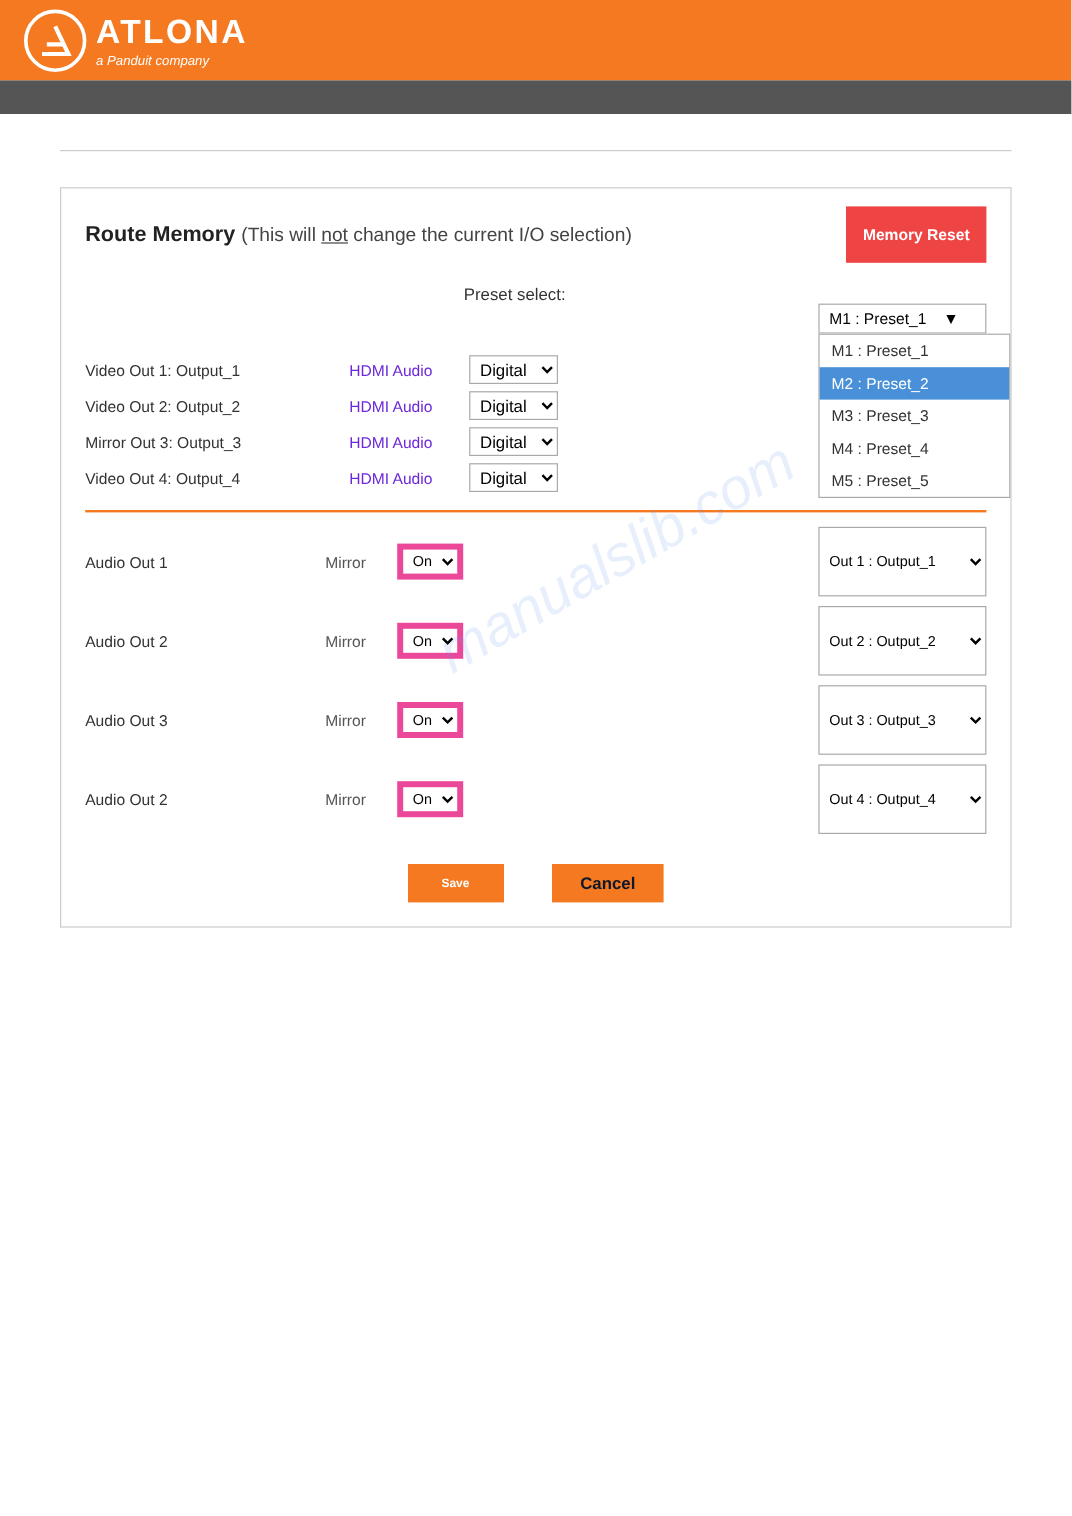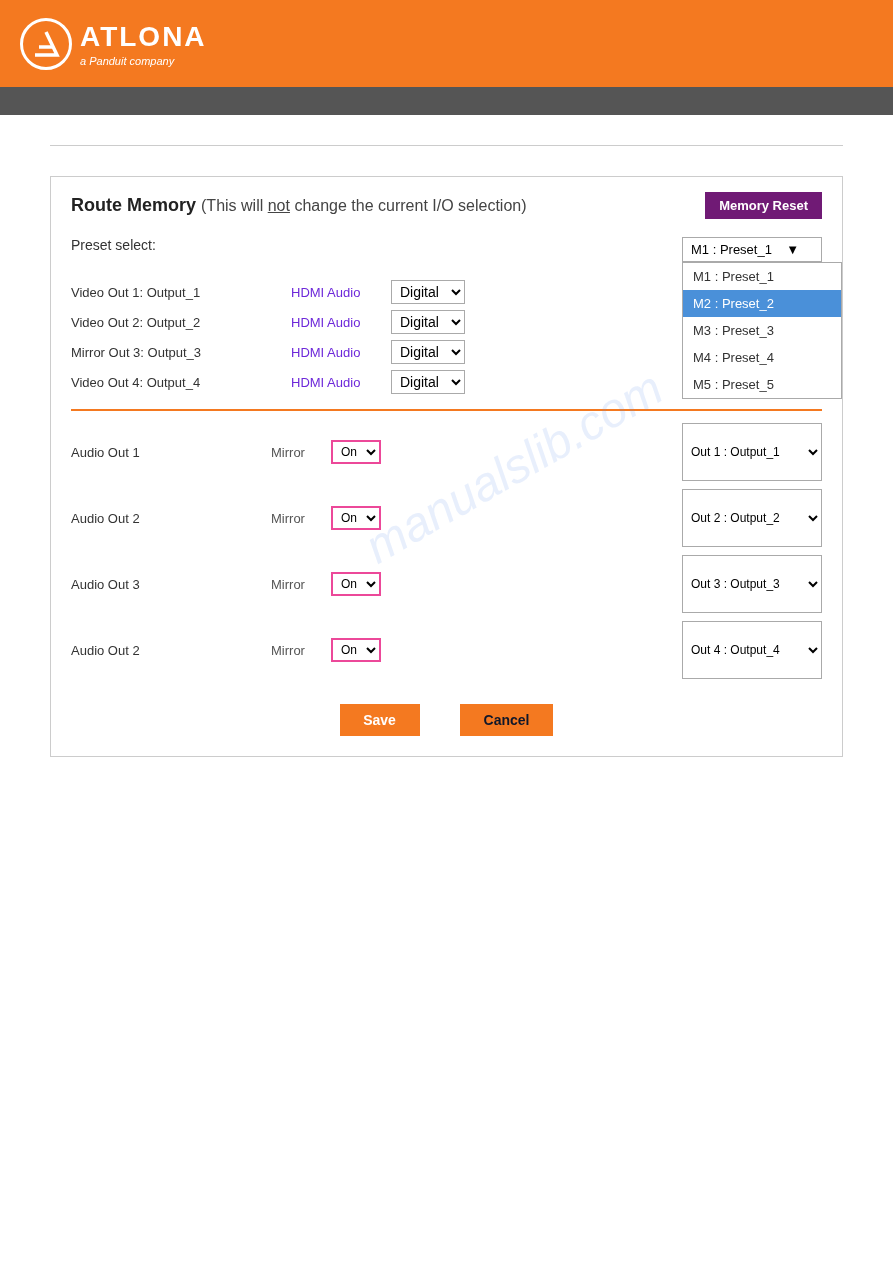--- a/index.html
+++ b/index.html
@@ -6,21 +6,21 @@
     body {
       font-family: Arial, sans-serif;
       background: #fff;
       width: 893px;
       min-height: 1263px;
     }
 
     
     .header {
       background: #f47920;
-      height: 87px;
+      height: 67px;
       display: flex;
       align-items: center;
       padding: 18px 20px;
     }
     .logo-circle {
       width: 52px;
       height: 52px;
       border: 3px solid #fff;
       border-radius: 50%;
       display: flex;
@@ -90,35 +90,36 @@
       font-size: 16px;
       font-weight: normal;
       color: #444;
     }
 
     .panel-title span.note u {
       text-decoration: underline;
     }
 
     .memory-reset-btn {
-      background: #701a75;
+      background: #ef4444;
       color: #fff;
       border: none;
-      padding: 6px 14px;
+      padding: 16px 14px;
       font-size: 13px;
       font-weight: bold;
       cursor: pointer;
     }
 
     
     .preset-row {
       display: flex;
-      align-items: flex-start;
+      align-items: center;
       margin-bottom: 18px;
       position: relative;
+      flex-direction: column;
     }
     .preset-label {
       font-size: 14px;
       color: #333;
       width: 120px;
     }
     .preset-select-container {
       position: relative;
       margin-left: auto;
     }
@@ -204,21 +205,21 @@
       color: #333;
     }
     .audio-row-label {
       width: 200px;
     }
     .audio-mirror-label {
       width: 60px;
       color: #555;
     }
     .audio-on-select {
-      border: 2px solid #ec4899;
+      border: 5px solid #ec4899;
       background: #fff;
       padding: 2px 4px;
       font-size: 12px;
       cursor: pointer;
       min-width: 50px;
       margin-right: 20px;
     }
     .audio-output-select {
       border: 1px solid #aaa;
       background: #fff;
@@ -234,21 +235,21 @@
       display: flex;
       justify-content: center;
       gap: 40px;
       margin-top: 25px;
     }
     .save-btn {
       background: #f47920;
       color: #fff;
       border: none;
       padding: 8px 8px;
-      font-size: 14px;
+      font-size: 10px;
       font-weight: bold;
       cursor: pointer;
       min-width: 80px;
     }
     .cancel-btn {
       background: #f47920;
       color: #0f172a;
       border: none;
       padding: 8px 24px;
       font-size: 14px;

